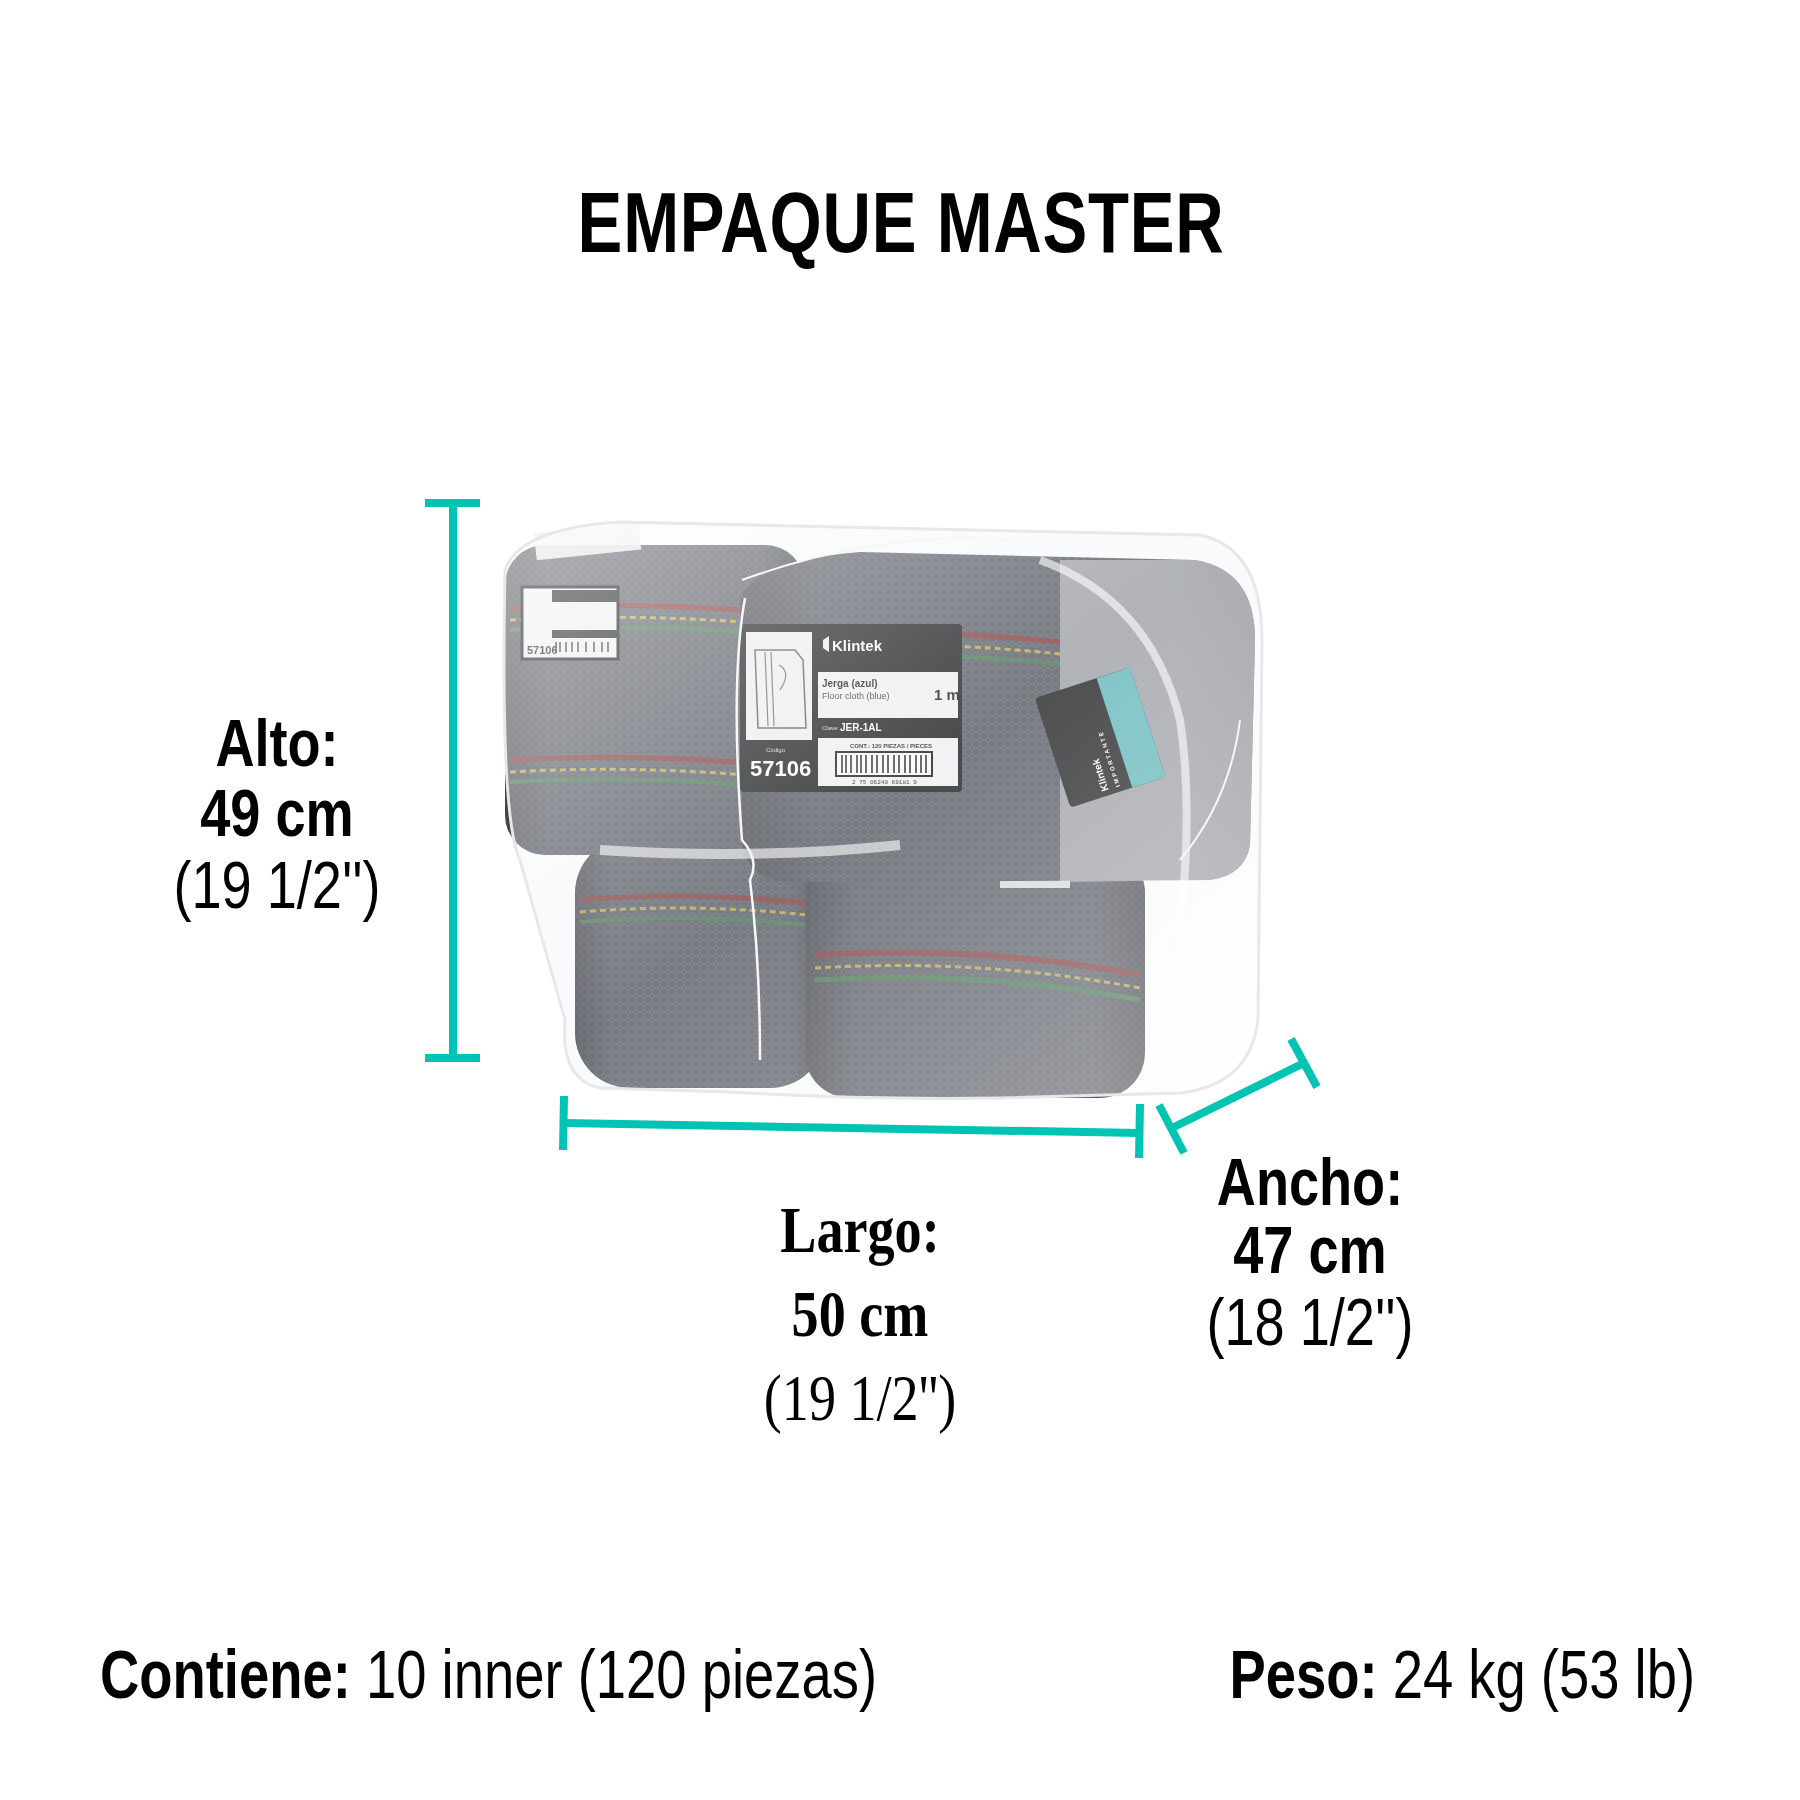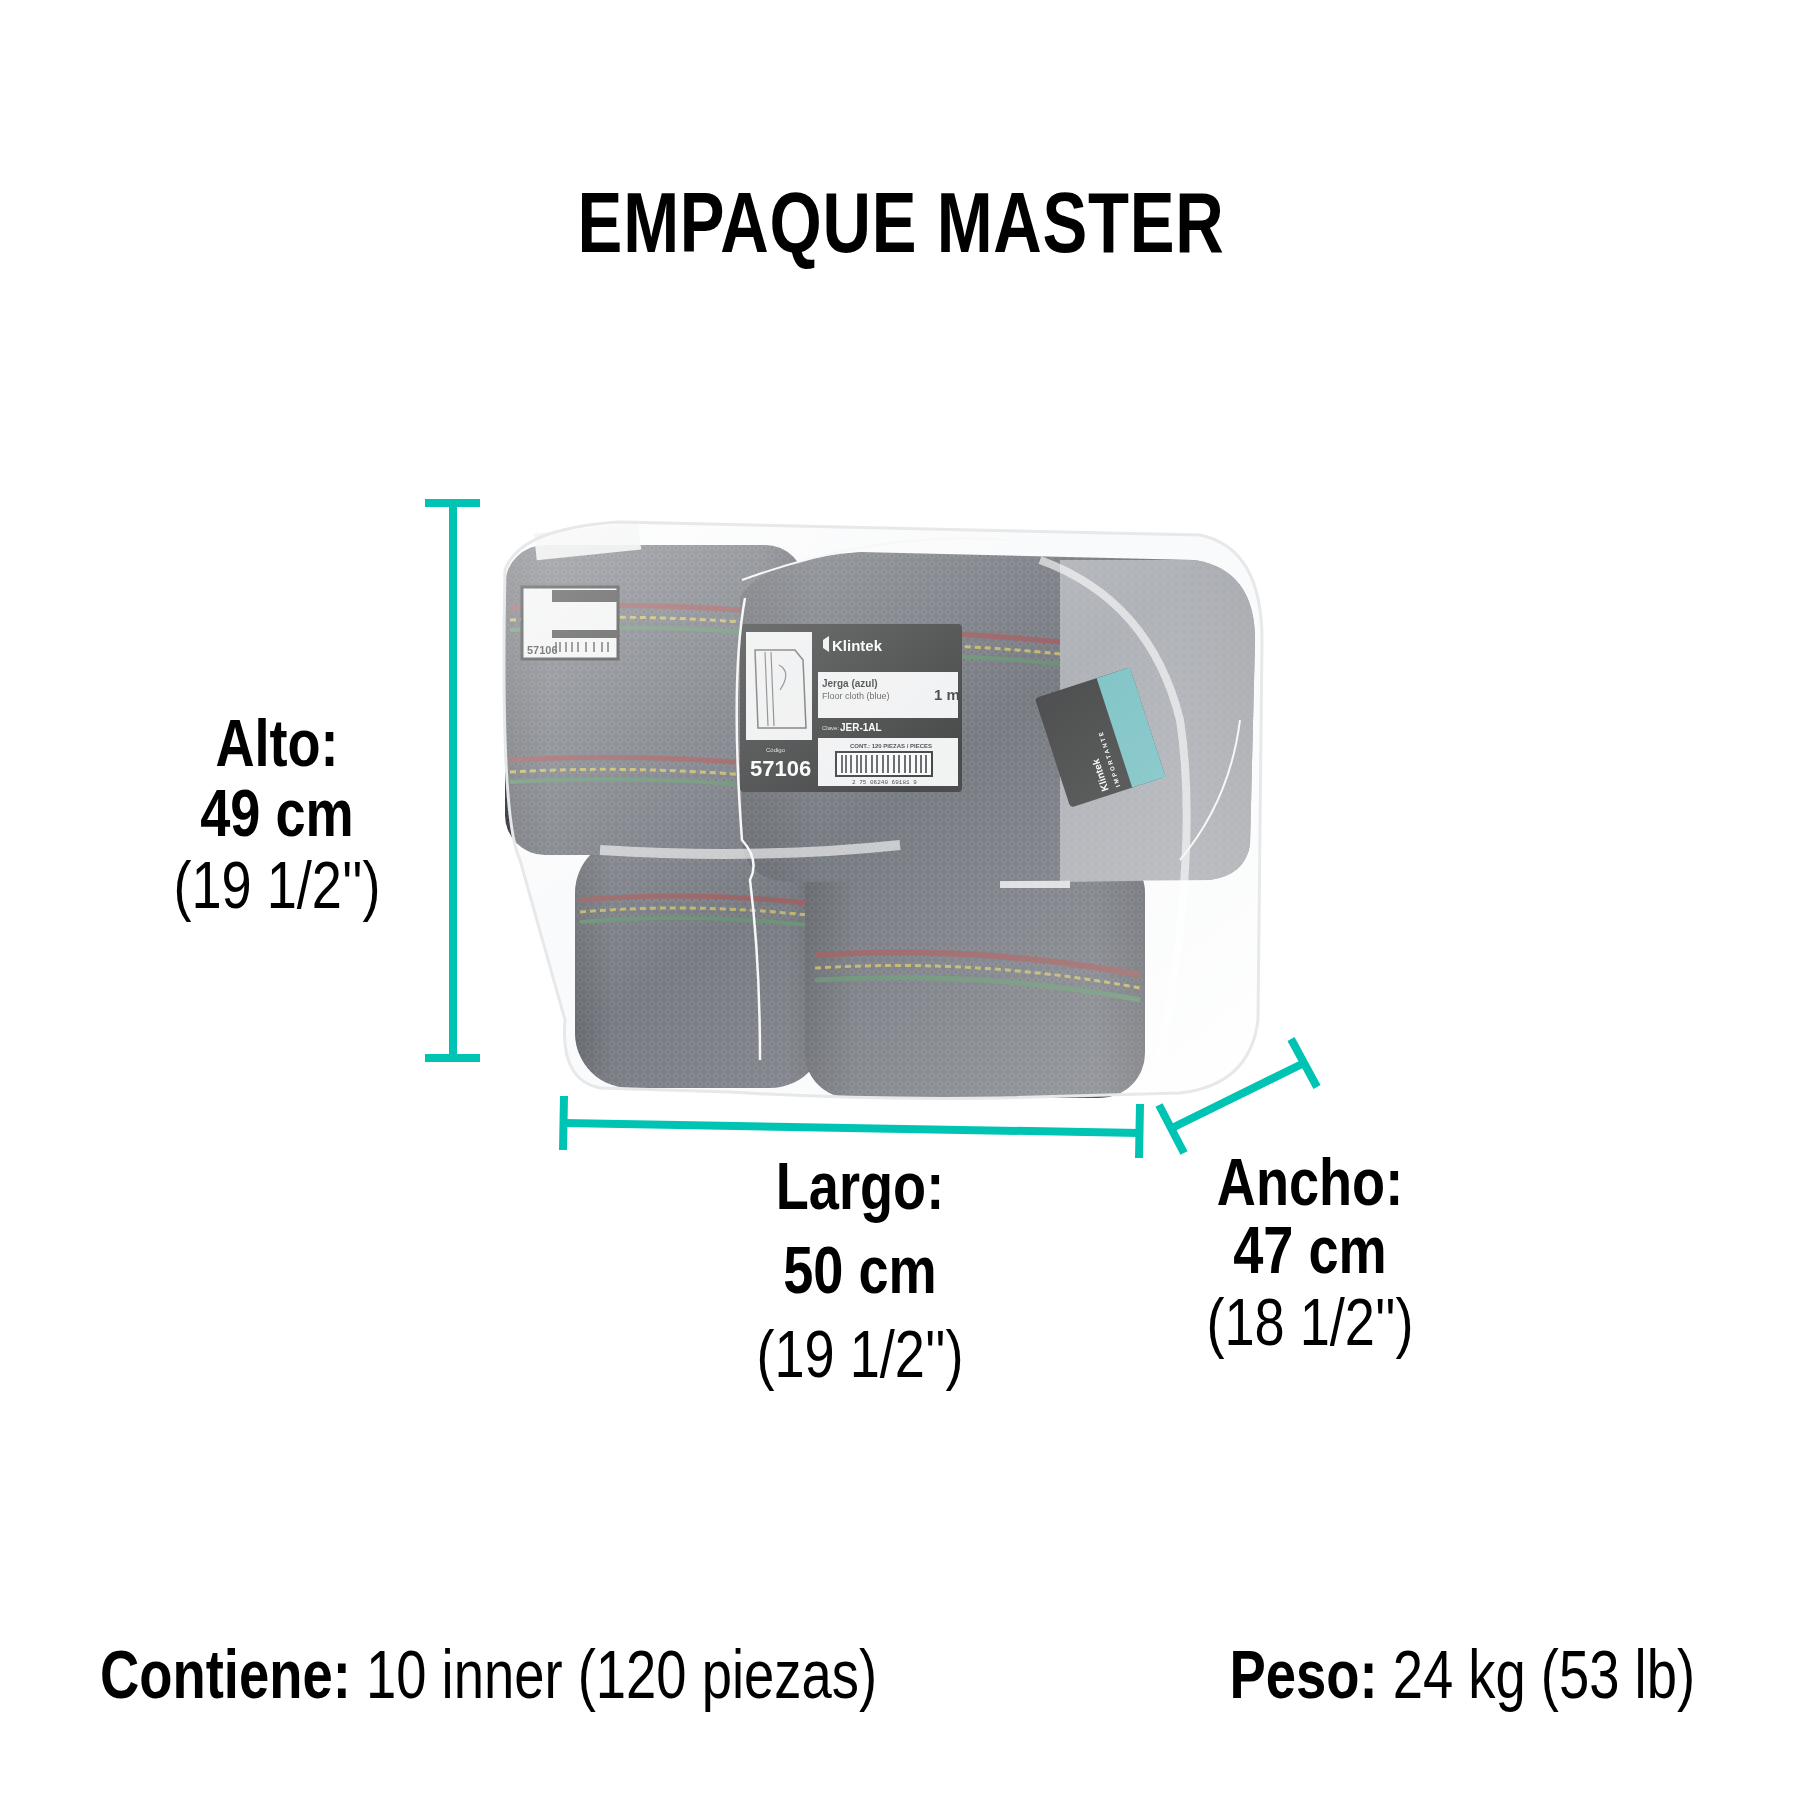--- a/index.html
+++ b/index.html
@@ -47,21 +47,21 @@
       font-weight: 700;
       font-size: 66px;
       line-height: 70px;
     }
     .dim-label .imp {
       font-weight: 400;
       font-size: 66px;
       line-height: 74px;
     }
     #alto-label { left: 97px; top: 672px; margin-top: 36px; }
-    #largo-label { left: 680px; top: 1144px; }
+    #largo-label { left: 680px; top: 1188px; font-family: Liberation Serif, serif; }
     #largo-label .k, #largo-label .v, #largo-label .imp { line-height: 84px; }
     #ancho-label { left: 1130px; top: 1148px; }
     #ancho-label .k, #ancho-label .v { line-height: 68px; }
     #ancho-label .imp { line-height: 76px; }
 
     .spec {
       position: absolute;
       top: 1634px;
       font-size: 68px;
       line-height: 80px;

